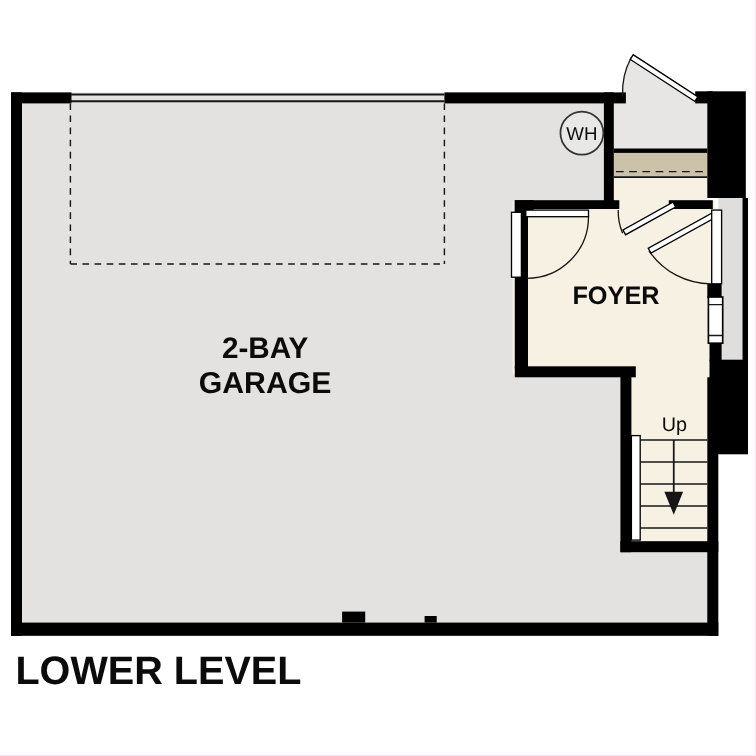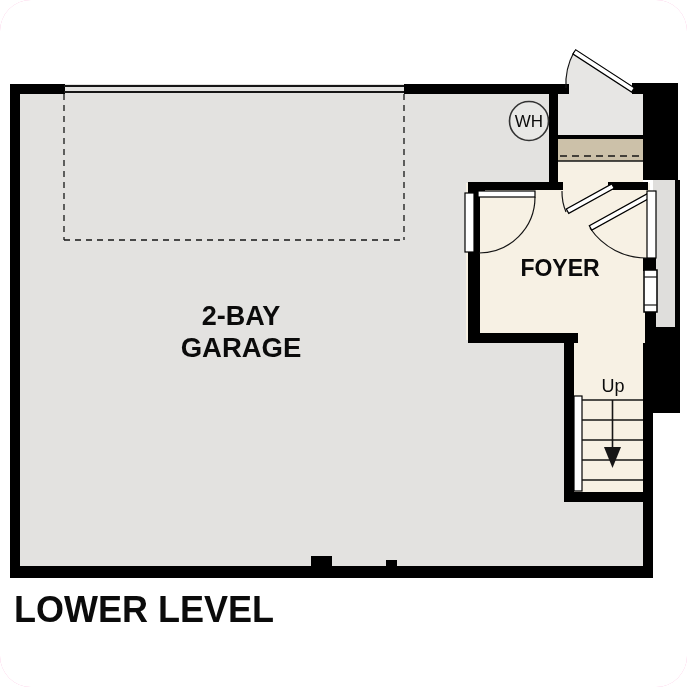--- a/index.html
+++ b/index.html
@@ -1,17 +1,17 @@
 <!DOCTYPE html>
 <html><head>
 <meta charset="utf-8">
 <style>
   html,body{margin:0;padding:0;background:#fff;}
   .page{position:relative;width:687px;height:687px;background:#f9a8d4;overflow:hidden;
-        font-family:"Liberation Sans", sans-serif;border-radius:31px;}
+        font-family:"Liberation Sans", sans-serif;}
   svg{position:absolute;left:0;top:0;}
   text{font-family:"Liberation Sans", sans-serif;fill:#0b0b0b;}
   .room-label{font-weight:bold;}
   .title-label{font-weight:bold;}
 </style>
 </head>
 <body>
 
 <div class="page">
 <svg width="687" height="687" viewBox="0 0 687 687">

